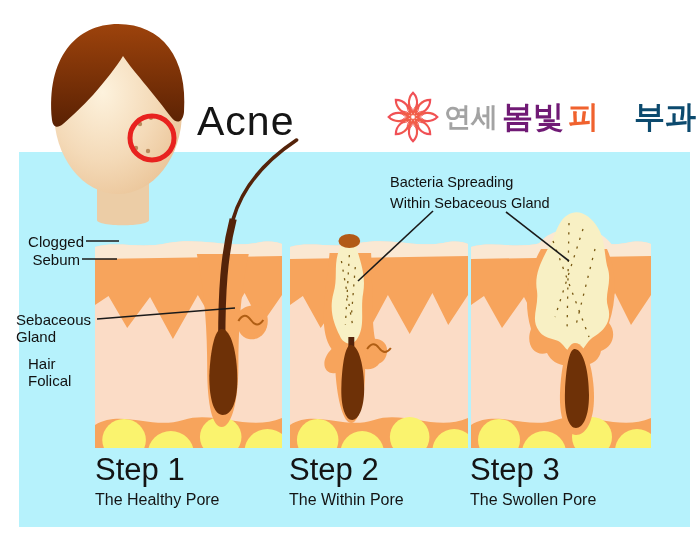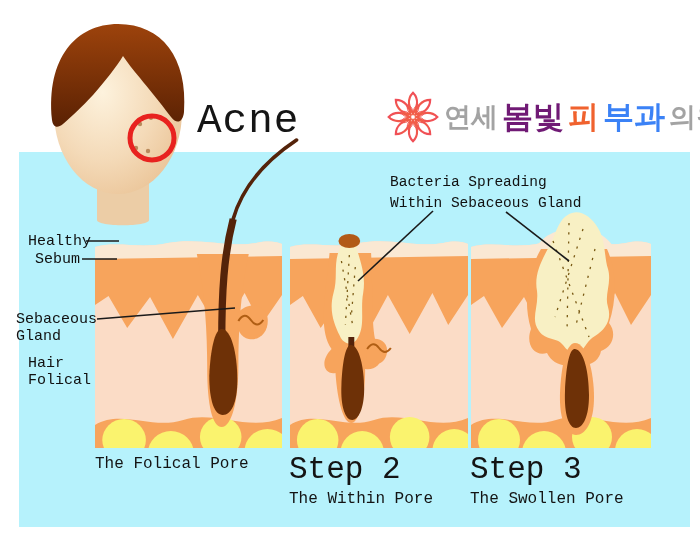--- a/index.html
+++ b/index.html
@@ -1,29 +1,29 @@
 <!DOCTYPE html>
 <html><head>
 <meta charset="utf-8">
 <style>
   * { margin:0; padding:0; box-sizing:border-box; }
   html,body { background:#ffffff; }
   .stage {
     position:relative; width:700px; height:560px; background:#ffffff;
-    font-family:Liberation Mono, monospace; color:#1a1a1a; overflow:hidden;
+    font-family:Liberation Sans, sans-serif; color:#1a1a1a; overflow:hidden;
   }
   .bg-panel { position:absolute; left:19px; top:152px; width:671px; height:375px; background:#b6f2fc; }
   svg.diagram { position:absolute; left:0; top:0; width:700px; height:560px; }
   .acne-title { position:absolute; left:197px; top:98px; font-size:41px; color:#151515; letter-spacing:1px; }
   .logo { position:absolute; left:386px; top:90px; display:flex; align-items:center; gap:4px; }
   .logo .ko { font-weight:bold; white-space:nowrap; }
   .logo .gray  { color:#a3a3a3; font-size:27px; }
   .logo .or    { color:#701a75; font-size:31px; }
   .logo .or2   { color:#f0622e; font-size:31px; }
-  .logo .pink  { color:#3b82f6; font-size:31px; }
+  .logo .pink  { color:#0c4a6e; font-size:31px;margin-left:31px; }
   .ann { position:absolute; font-size:15px; line-height:17px; color:#111; }
   .ann.right { text-align:right; }
   .ann.center { }
   .ann-dermis   { left:28px; width:56px; top:233px; }
   .ann-sebum    { left:28px; width:52px; top:251px; }
   .ann-sebaceous{ left:16px; width:82px; top:311px; }
   .ann-hair     { left:28px; width:60px; top:355px; }
   .ann-bacteria { left:390px; width:202px; top:172px; font-size:14.5px; line-height:21px; }
   .step { position:absolute; top:452px; }
   .step .t { font-size:31px; color:#141414; }
@@ -161,37 +161,38 @@
         </g>
       </g>
     </svg>
     <span class="ko gray">연세</span>
     <span class="ko or">봄빛</span>
     <span class="ko or2">피</span>
     <span class="ko pink">부과</span>
     <span class="ko gray">의원</span>
   </div>
 
-  <div class="ann right ann-dermis">Healthy</div>
+  <div class="ann right ann-dermis">Clogged</div>
   <div class="ann right ann-sebum">Sebum</div>
   <div class="ann center ann-hair">
     <div>Hair</div>
     <div>Folical</div>
   </div>
   <div class="ann center ann-sebaceous">
     <div>Sebaceous</div>
     <div>Gland</div>
   </div>
   <div class="ann center ann-bacteria">
     <div>Bacteria Spreading</div>
     <div>Within Sebaceous Gland</div>
   </div>
 
   <div class="step step1">
-    <div class="s">The Folical Pore</div>
+    <div class="t">Step 1</div>
+    <div class="s">The Healthy Pore</div>
   </div>
   <div class="step step2">
     <div class="t">Step 2</div>
     <div class="s">The Within Pore</div>
   </div>
   <div class="step step3">
     <div class="t">Step 3</div>
     <div class="s">The Swollen Pore</div>
   </div>
 

